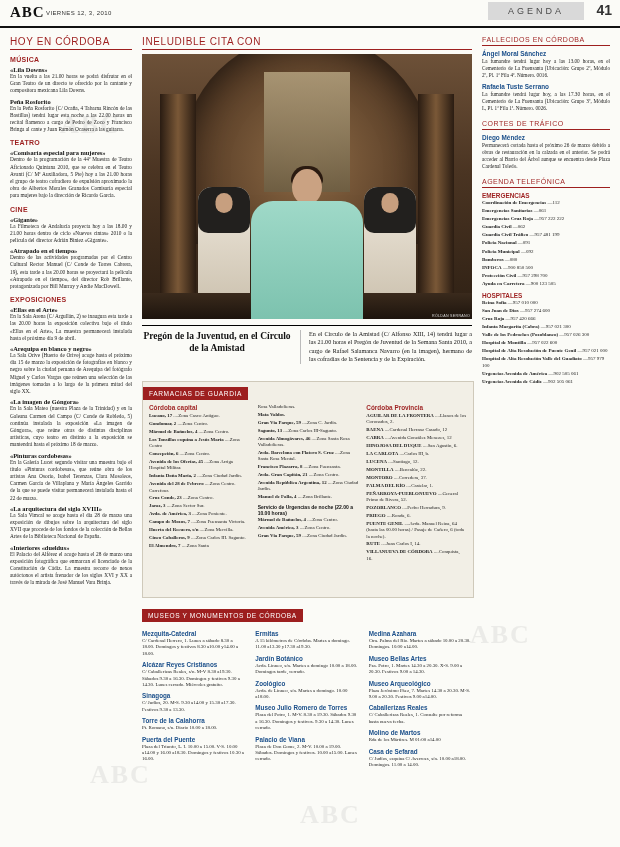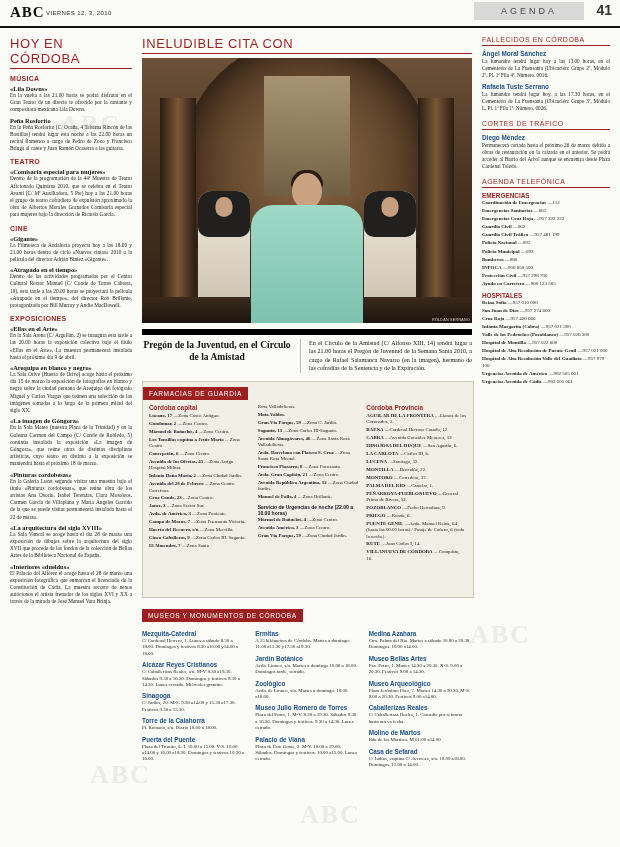--- a/index.html
+++ b/index.html
@@ -23,38 +23,38 @@
     font-family:"Liberation Serif", serif;
     font-weight:bold;font-size:15px;letter-spacing:1px;
   }
   .masthead-date{
     position:absolute;left:46px;top:10px;
     font-size:6px;letter-spacing:.4px;color:#333;
     font-family:"Liberation Sans", sans-serif;
   }
   .masthead-section{
     position:absolute;right:36px;top:2px;
-    width:110px;height:18px;background:#d9d9d9;
+    width:96px;height:18px;background:#d9d9d9;
     color:#4a4a4a;font-family:"Liberation Sans", sans-serif;
     font-size:9px;letter-spacing:3px;
     text-align:center;line-height:18px;
   }
   .masthead-page{
     position:absolute;right:8px;top:2px;
     font-family:"Liberation Sans", sans-serif;
     font-size:14px;font-weight:bold;color:#333;
   }
 
   
   .col-left{
     position:absolute;left:10px;top:36px;width:122px;
   }
   .sec-head{
     font-family:"Liberation Sans", sans-serif;
-    color:#9d1f1f;font-size:13px;letter-spacing:.6px;
+    color:#9d1f1f;font-size:10px;letter-spacing:.6px;
     border-bottom:1px solid #9d1f1f;
     padding-bottom:2px;margin-bottom:4px;
     text-transform:uppercase;
   }
   .subhead{
     font-family:"Liberation Sans", sans-serif;
     color:#9d1f1f;font-size:7px;font-weight:bold;
     margin:6px 0 1px 0;letter-spacing:.3px;
   }
   .item-title{
@@ -65,21 +65,21 @@
     font-size:5.3px;line-height:7.2px;text-align:justify;color:#222;
     margin:0 0 2px 0;
   }
 
   
   .feature{
     position:absolute;left:142px;top:36px;width:330px;
   }
   .feature-head{
     font-family:"Liberation Sans", sans-serif;
-    color:#9d1f1f;font-size:13px;letter-spacing:.6px;
+    color:#9d1f1f;font-size:10px;letter-spacing:.6px;
     border-bottom:1px solid #9d1f1f;padding-bottom:2px;margin-bottom:4px;
     text-transform:uppercase;
   }
   .photo{
     position:relative;width:330px;height:265px;overflow:hidden;
     background:linear-gradient(180deg,#6d5138 0%,#4a3422 45%,#2e2014 100%);
   }
   .photo .arch{
     position:absolute;left:50%;top:-20px;transform:translateX(-50%);
     width:250px;height:210px;border-radius:125px 125px 0 0;
@@ -133,21 +133,21 @@
   .photo .floor{
     position:absolute;left:0;bottom:0;width:100%;height:26px;
     background:linear-gradient(180deg,#3a2a1c,#1d140d);
   }
   .photo-credit{
     position:absolute;right:2px;bottom:1px;
     font-family:"Liberation Sans", sans-serif;
     font-size:3.6px;color:#e8e8e8;letter-spacing:.3px;opacity:.9;
   }
   .feature-caption{
-    display:flex;margin-top:6px;border-top:6px solid #000000;padding-top:4px;
+    display:flex;margin-top:6px;border-top:1px solid #000000;padding-top:4px;
   }
   .caption-title{
     width:150px;font-weight:bold;font-size:9.5px;line-height:12px;
     text-align:center;padding-right:8px;border-right:0;
   }
   .caption-text{
     flex:1;font-size:6.1px;line-height:8.4px;text-align:justify;
     border-left:1px solid #bbb;padding-left:8px;
   }
 

